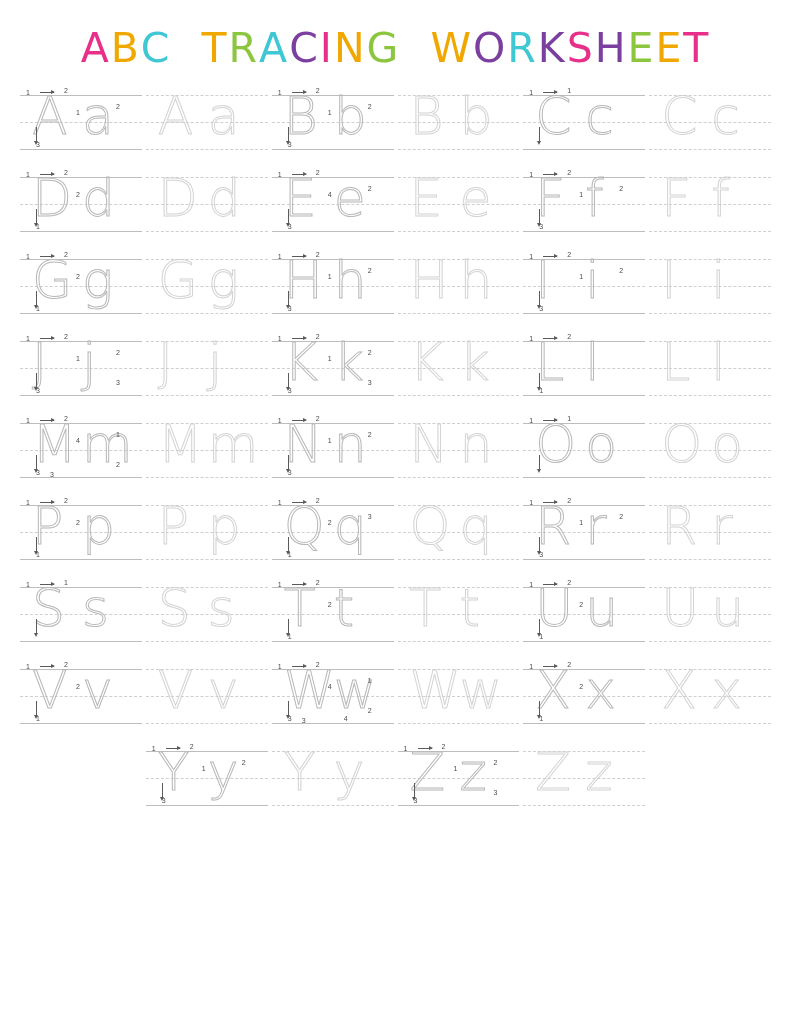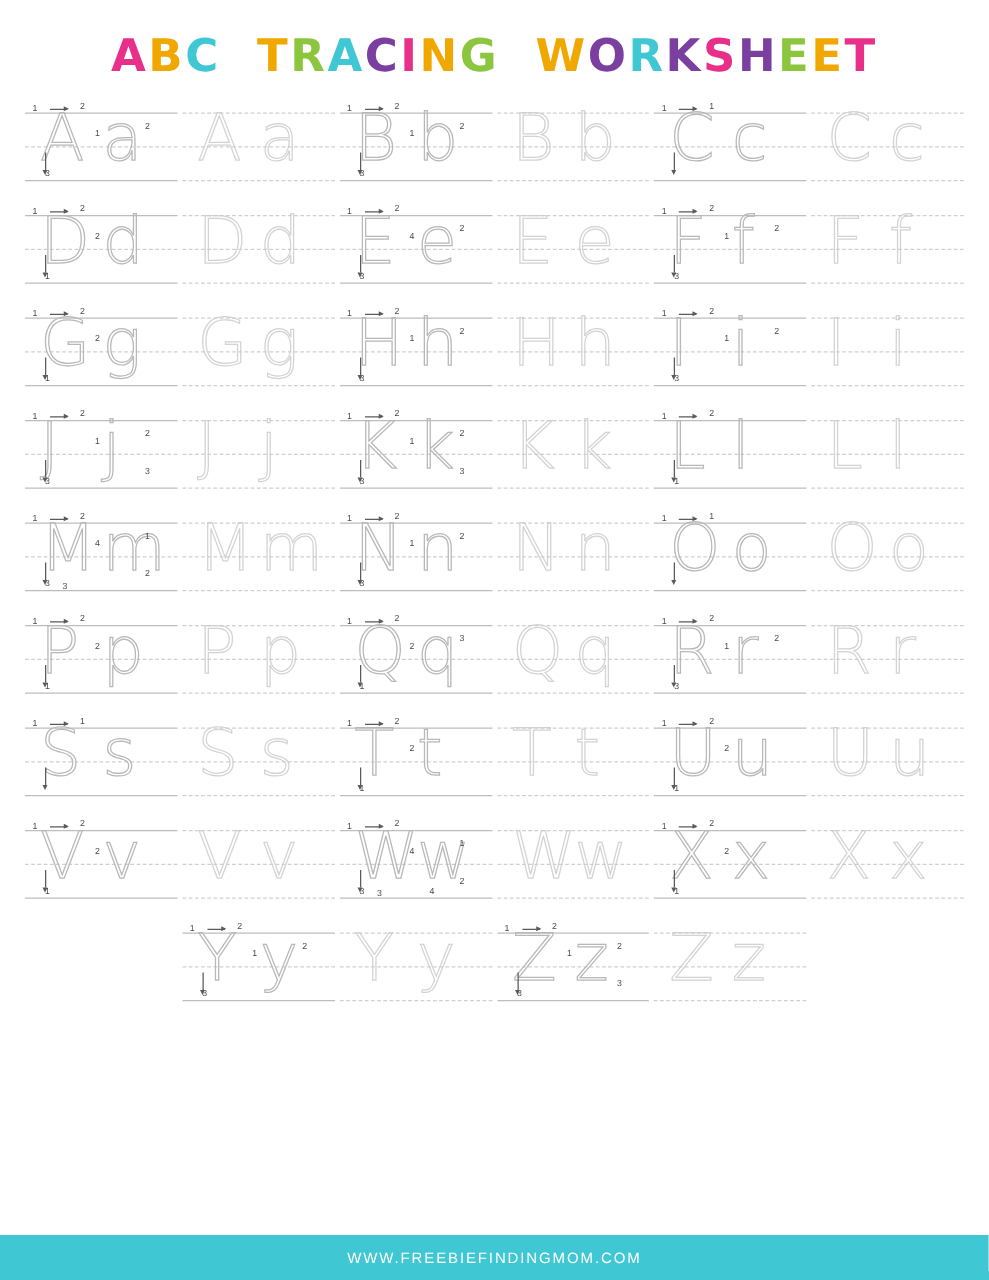--- a/index.html
+++ b/index.html
@@ -21,22 +21,22 @@
     background: #ffffff;
     box-sizing: border-box;
     padding: 0;
   }
   
   .title {
     text-align: center;
     margin: 0;
     padding: 28px 0 14px 0;
     font-family: "DejaVu Sans", sans-serif;
-    font-weight: bold;
-    font-size: 36px;
+    font-weight: normal;
+    font-size: 41px;
     letter-spacing: 2px;
     line-height: 1;
     white-space: nowrap;
   }
   .title span {
     display: inline-block;
   }
   
   .grid {
     display: grid;
@@ -802,17 +802,14 @@
         <div class="rule mid"></div>
         <div class="rule bottom dashed-edge"></div>
         <div class="glyphs">
           <div class="letter upper dotted" style="left: 12px;">Z</div>
           <div class="letter lower dotted" style="left: 62px;">z</div>
         </div>
       </div>
       <div class="cell empty"></div>
     </div>
 
-  <div class="footer">
-    <span>WWW.FREEBIEFINDINGMOM.COM</span>
-  </div>
 
 </div>
 
 </body></html>

